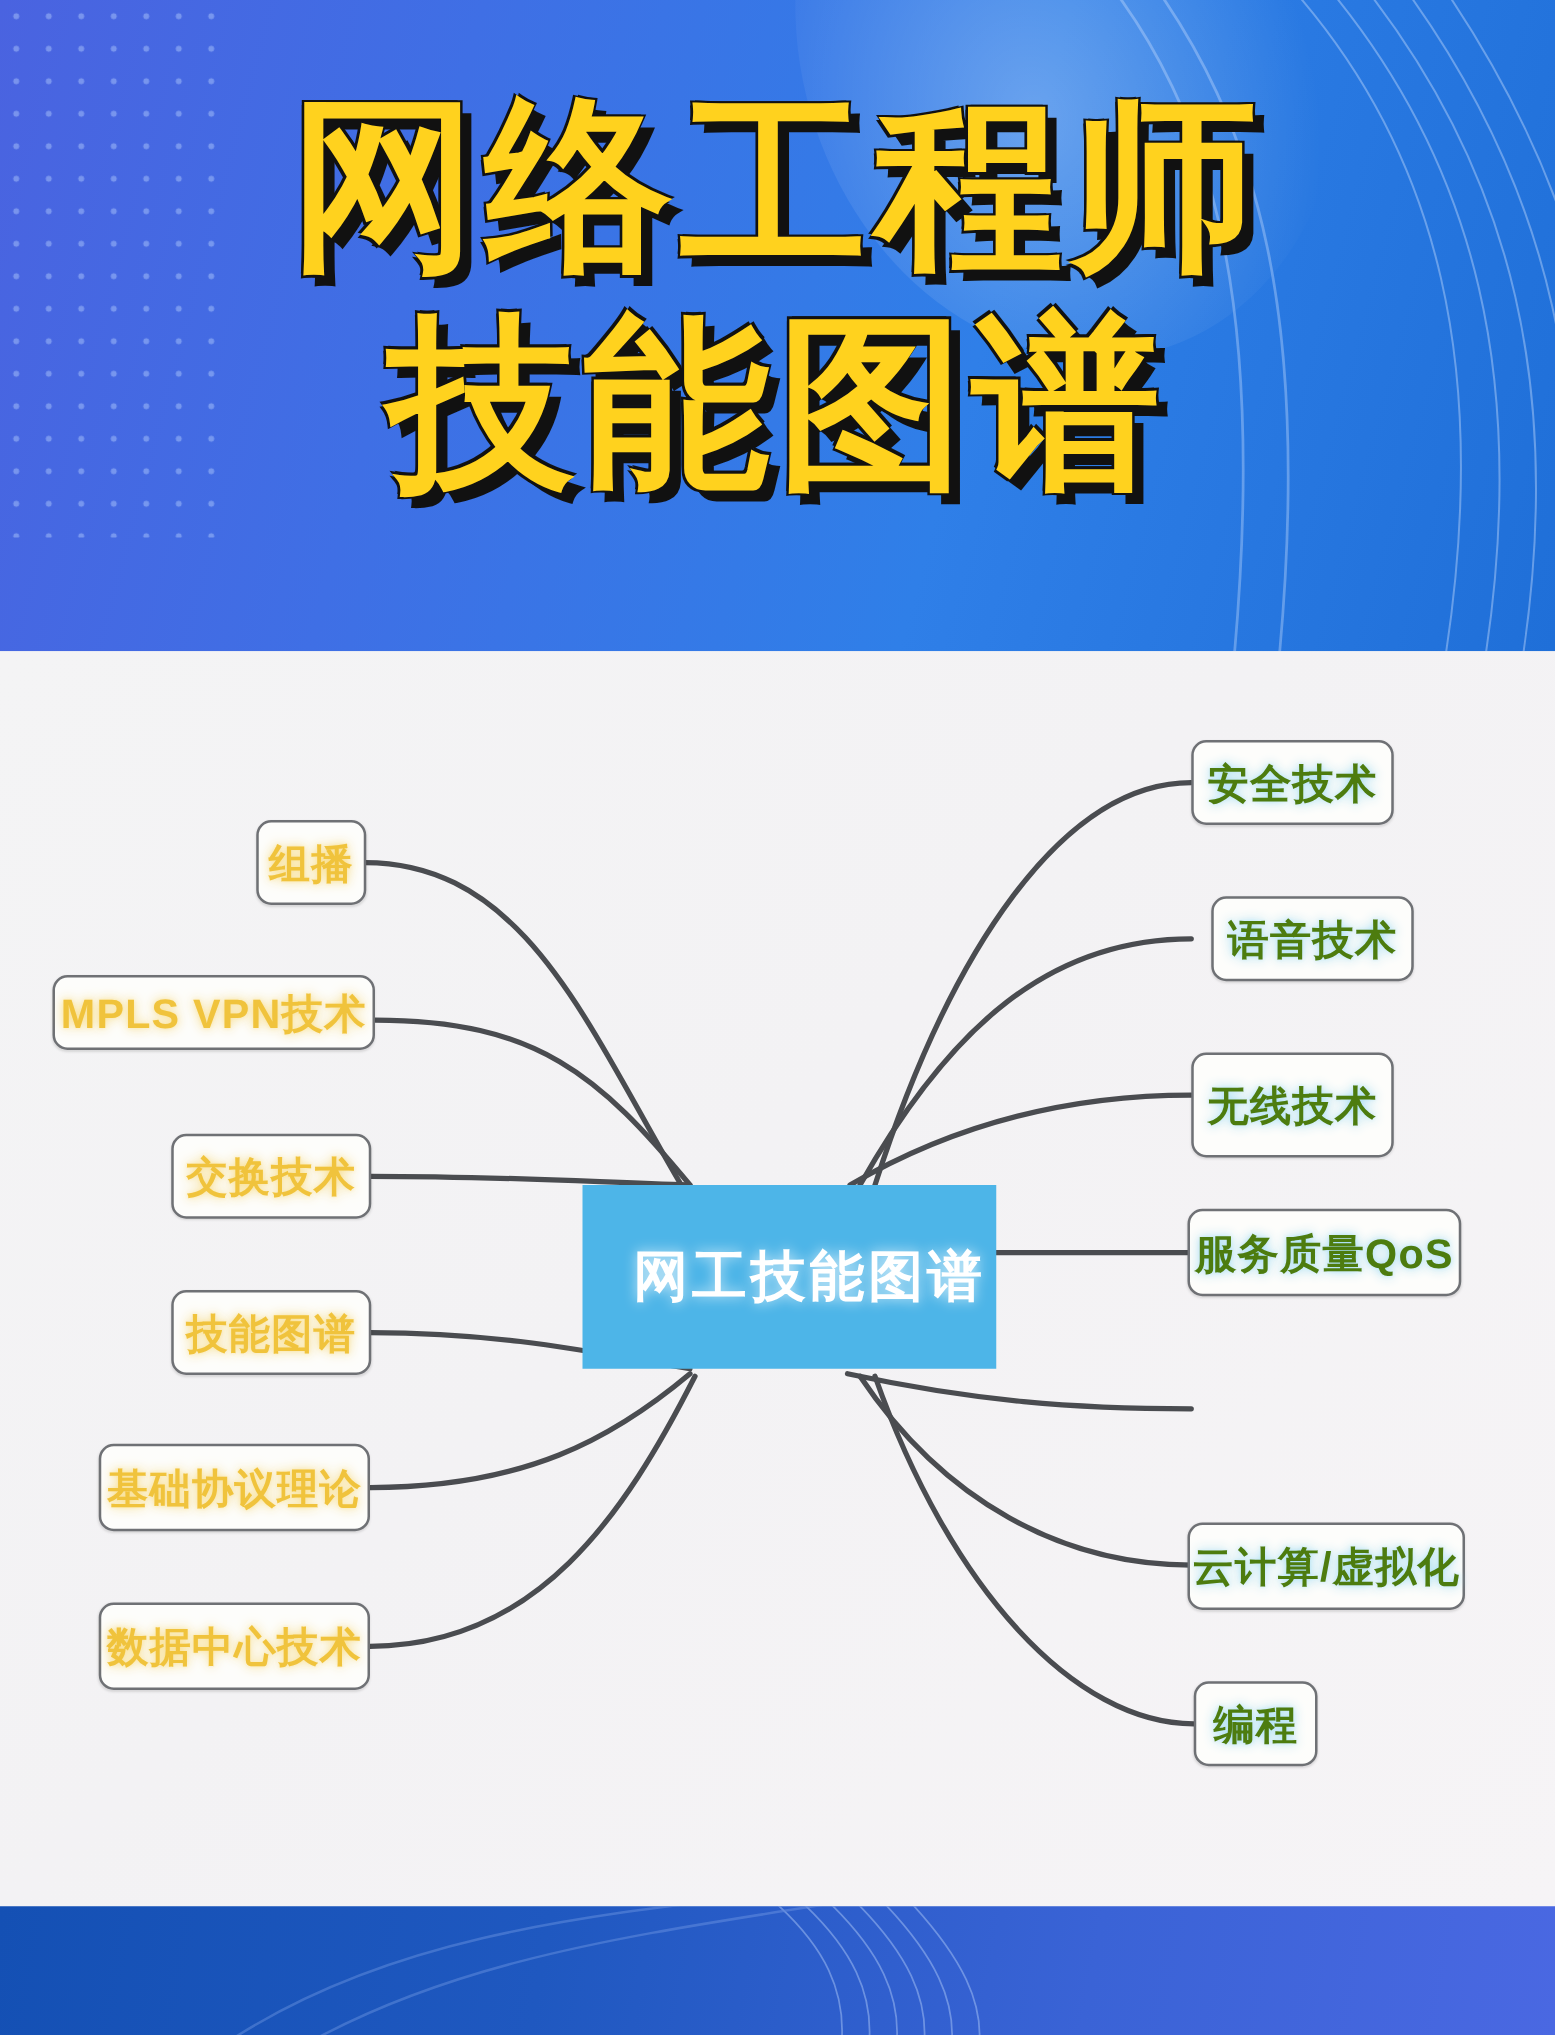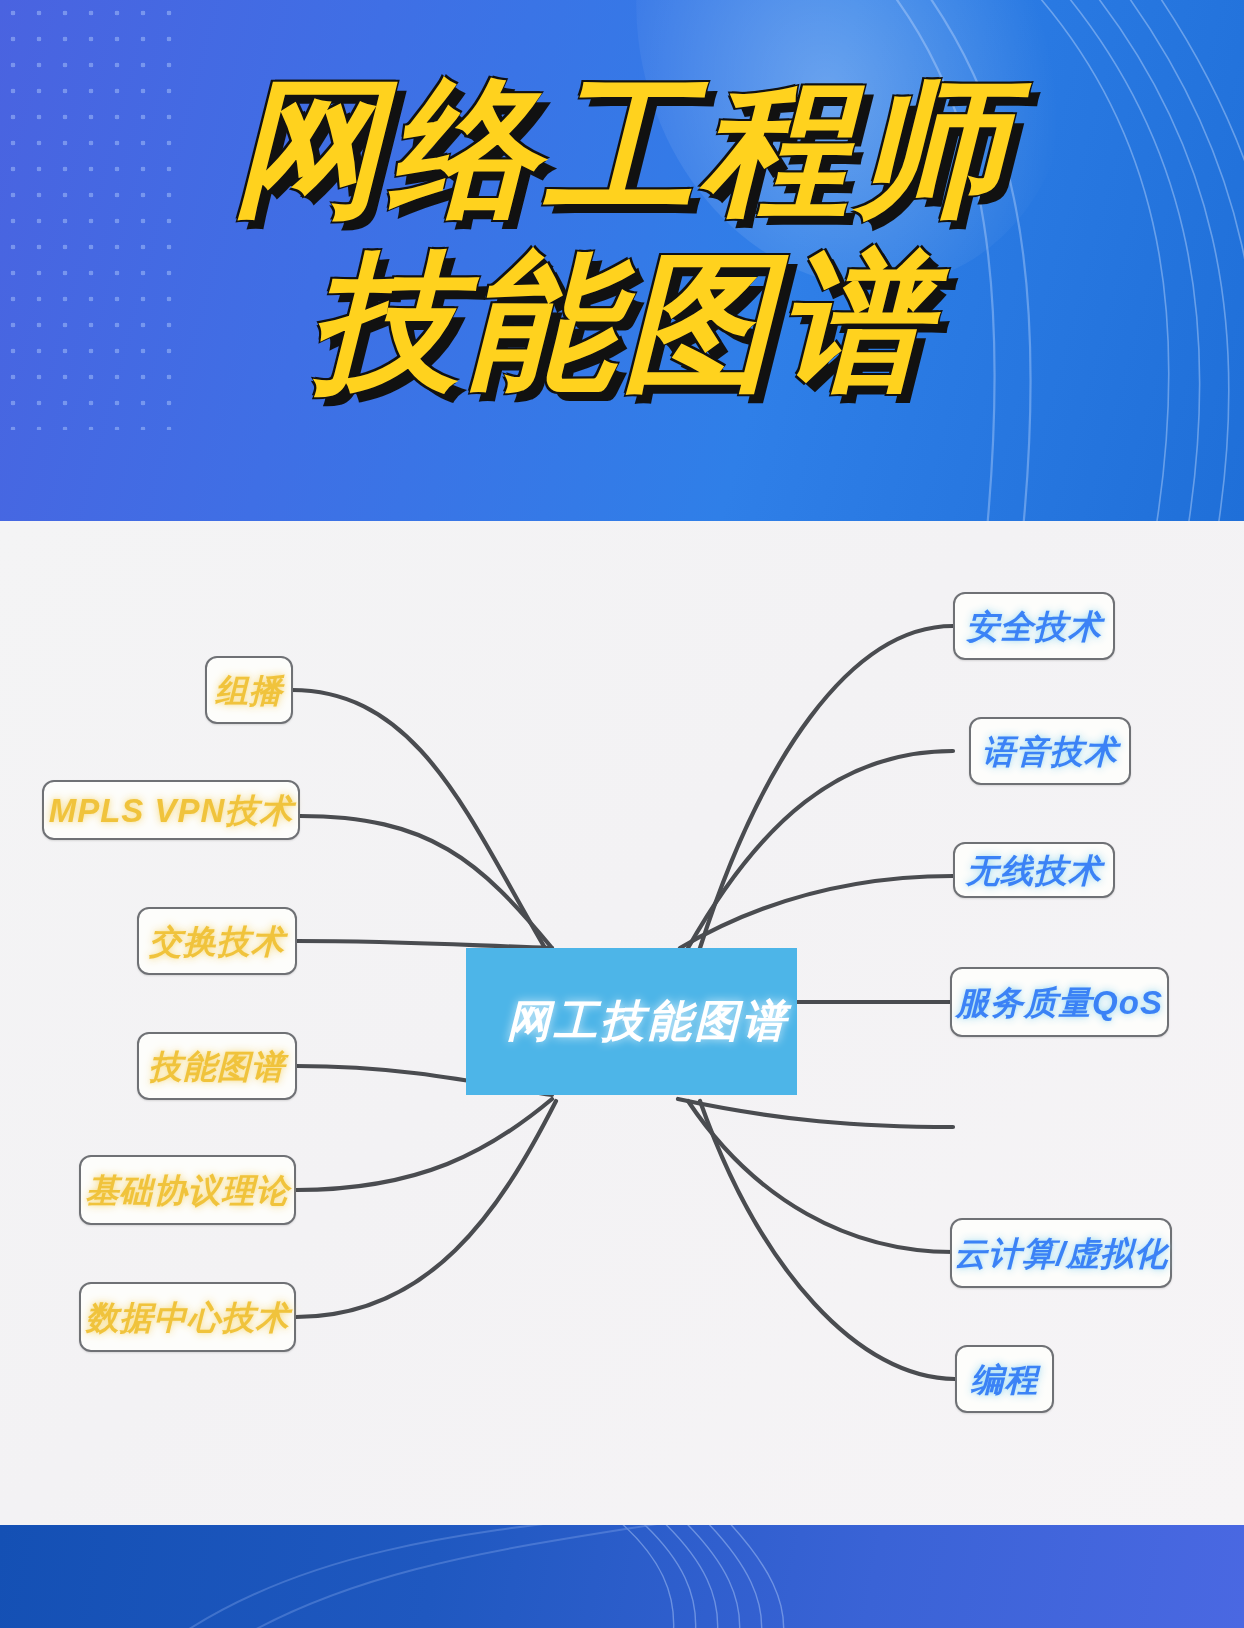--- a/index.html
+++ b/index.html
@@ -2,21 +2,21 @@
 <html><head>
 <meta charset="utf-8">
 <style>
   html,body{margin:0;padding:0;}
   body{
     width:1244px;height:1628px;
     font-family:"Liberation Sans","DejaVu Sans",sans-serif;
     background:#f3f3f4;
     overflow:hidden;
   }
-  #page{position:relative;width:1244px;height:1628px;overflow:hidden;font-style:italic;}
+  #page{position:relative;width:1244px;height:1628px;overflow:hidden;}
 
   
   .header{
     position:absolute;left:0;top:0;width:1244px;height:521px;
     background:linear-gradient(105deg,#4a63e0 0%,#3f6fe5 28%,#2f7fe8 62%,#1f6fd8 100%);
     overflow:hidden;
   }
   .hdr-dots{
     position:absolute;left:0;top:0;width:180px;height:430px;
     background-image:radial-gradient(circle, rgba(190,215,255,.55) 2.2px, rgba(0,0,0,0) 2.6px);
@@ -71,21 +71,21 @@
     font-size:33px;
     letter-spacing:1px;
     white-space:nowrap;
     line-height:1;
   }
   .node.left span{
     color:#F0C33C;
     text-shadow:0 0 9px rgba(245,215,120,.95),0 0 3px rgba(255,240,190,.9);
   }
   .node.right span{
-    color:#3b82f6;
+    color:#4d7c0f;
     text-shadow:0 0 9px rgba(150,215,240,.95),0 0 3px rgba(210,240,252,.9);
   }
   .center-node{
     position:absolute;
     background:#4DB5E8;
     display:flex;align-items:center;justify-content:center;
     box-sizing:border-box;
     padding-left:32px;
   }
   .center-node span{
@@ -184,21 +184,21 @@
     </div>
 
     <div class="node right" style="left:953px;top:71px;width:162px;height:68px;">
       <span>安全技术</span>
     </div>
 
     <div class="node right" style="left:953px;top:196px;width:162px;height:68px;margin-left:16px;">
       <span>语音技术</span>
     </div>
 
-    <div class="node right" style="left:953px;top:321px;width:162px;height:56px;">
+    <div class="node right" style="left:953px;top:321px;width:162px;height:84px;">
       <span>无线技术</span>
     </div>
 
     <div class="node right" style="left:950px;top:446px;width:219px;height:70px;">
       <span>服务质量QoS</span>
     </div>
 
 
     <div class="node right" style="left:950px;top:697px;width:222px;height:70px;">
       <span>云计算/虚拟化</span>

